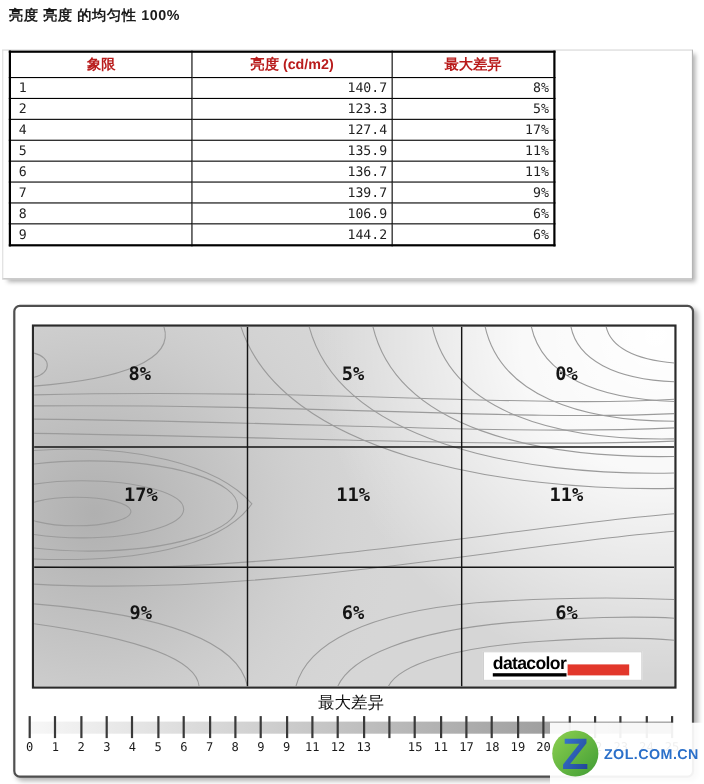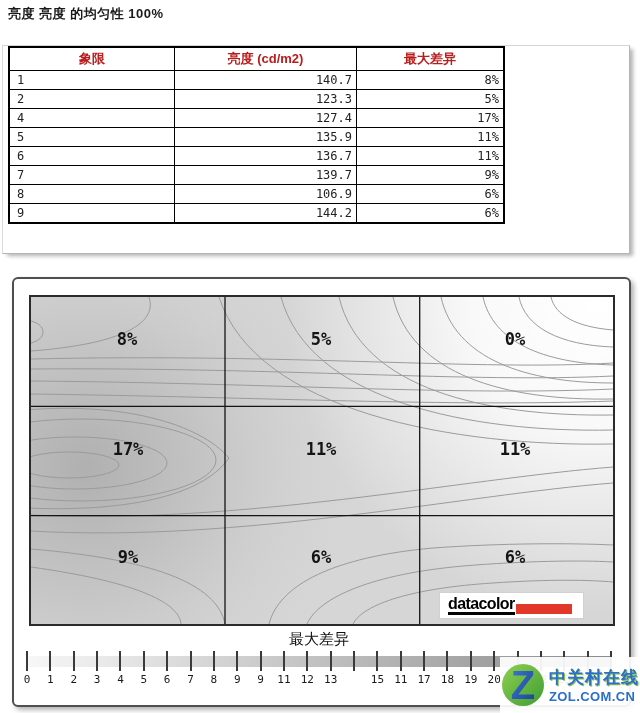--- a/index.html
+++ b/index.html
@@ -292,16 +292,15 @@
       </linearGradient>
       <linearGradient id="gBlue" x1="0" y1="0" x2="1" y2="1">
         <stop offset="0" stop-color="#3a7bd5"></stop>
           <stop offset="1" stop-color="#1f3f8f"></stop>
       </linearGradient>
     </defs>
     <circle cx="23" cy="23" r="21" fill="url(#gGreen)"></circle>
     <text x="23" y="37" text-anchor="middle" font-family="Liberation Sans,sans-serif" font-weight="bold" font-size="40" fill="url(#gBlue)">Z</text>
   </svg>
   <div class="wm-text">
-    <div class="wm-name">中关村在线</div>
     <div class="wm-url">ZOL.COM.CN</div>
   </div>
 </div>
 
 </body></html>

